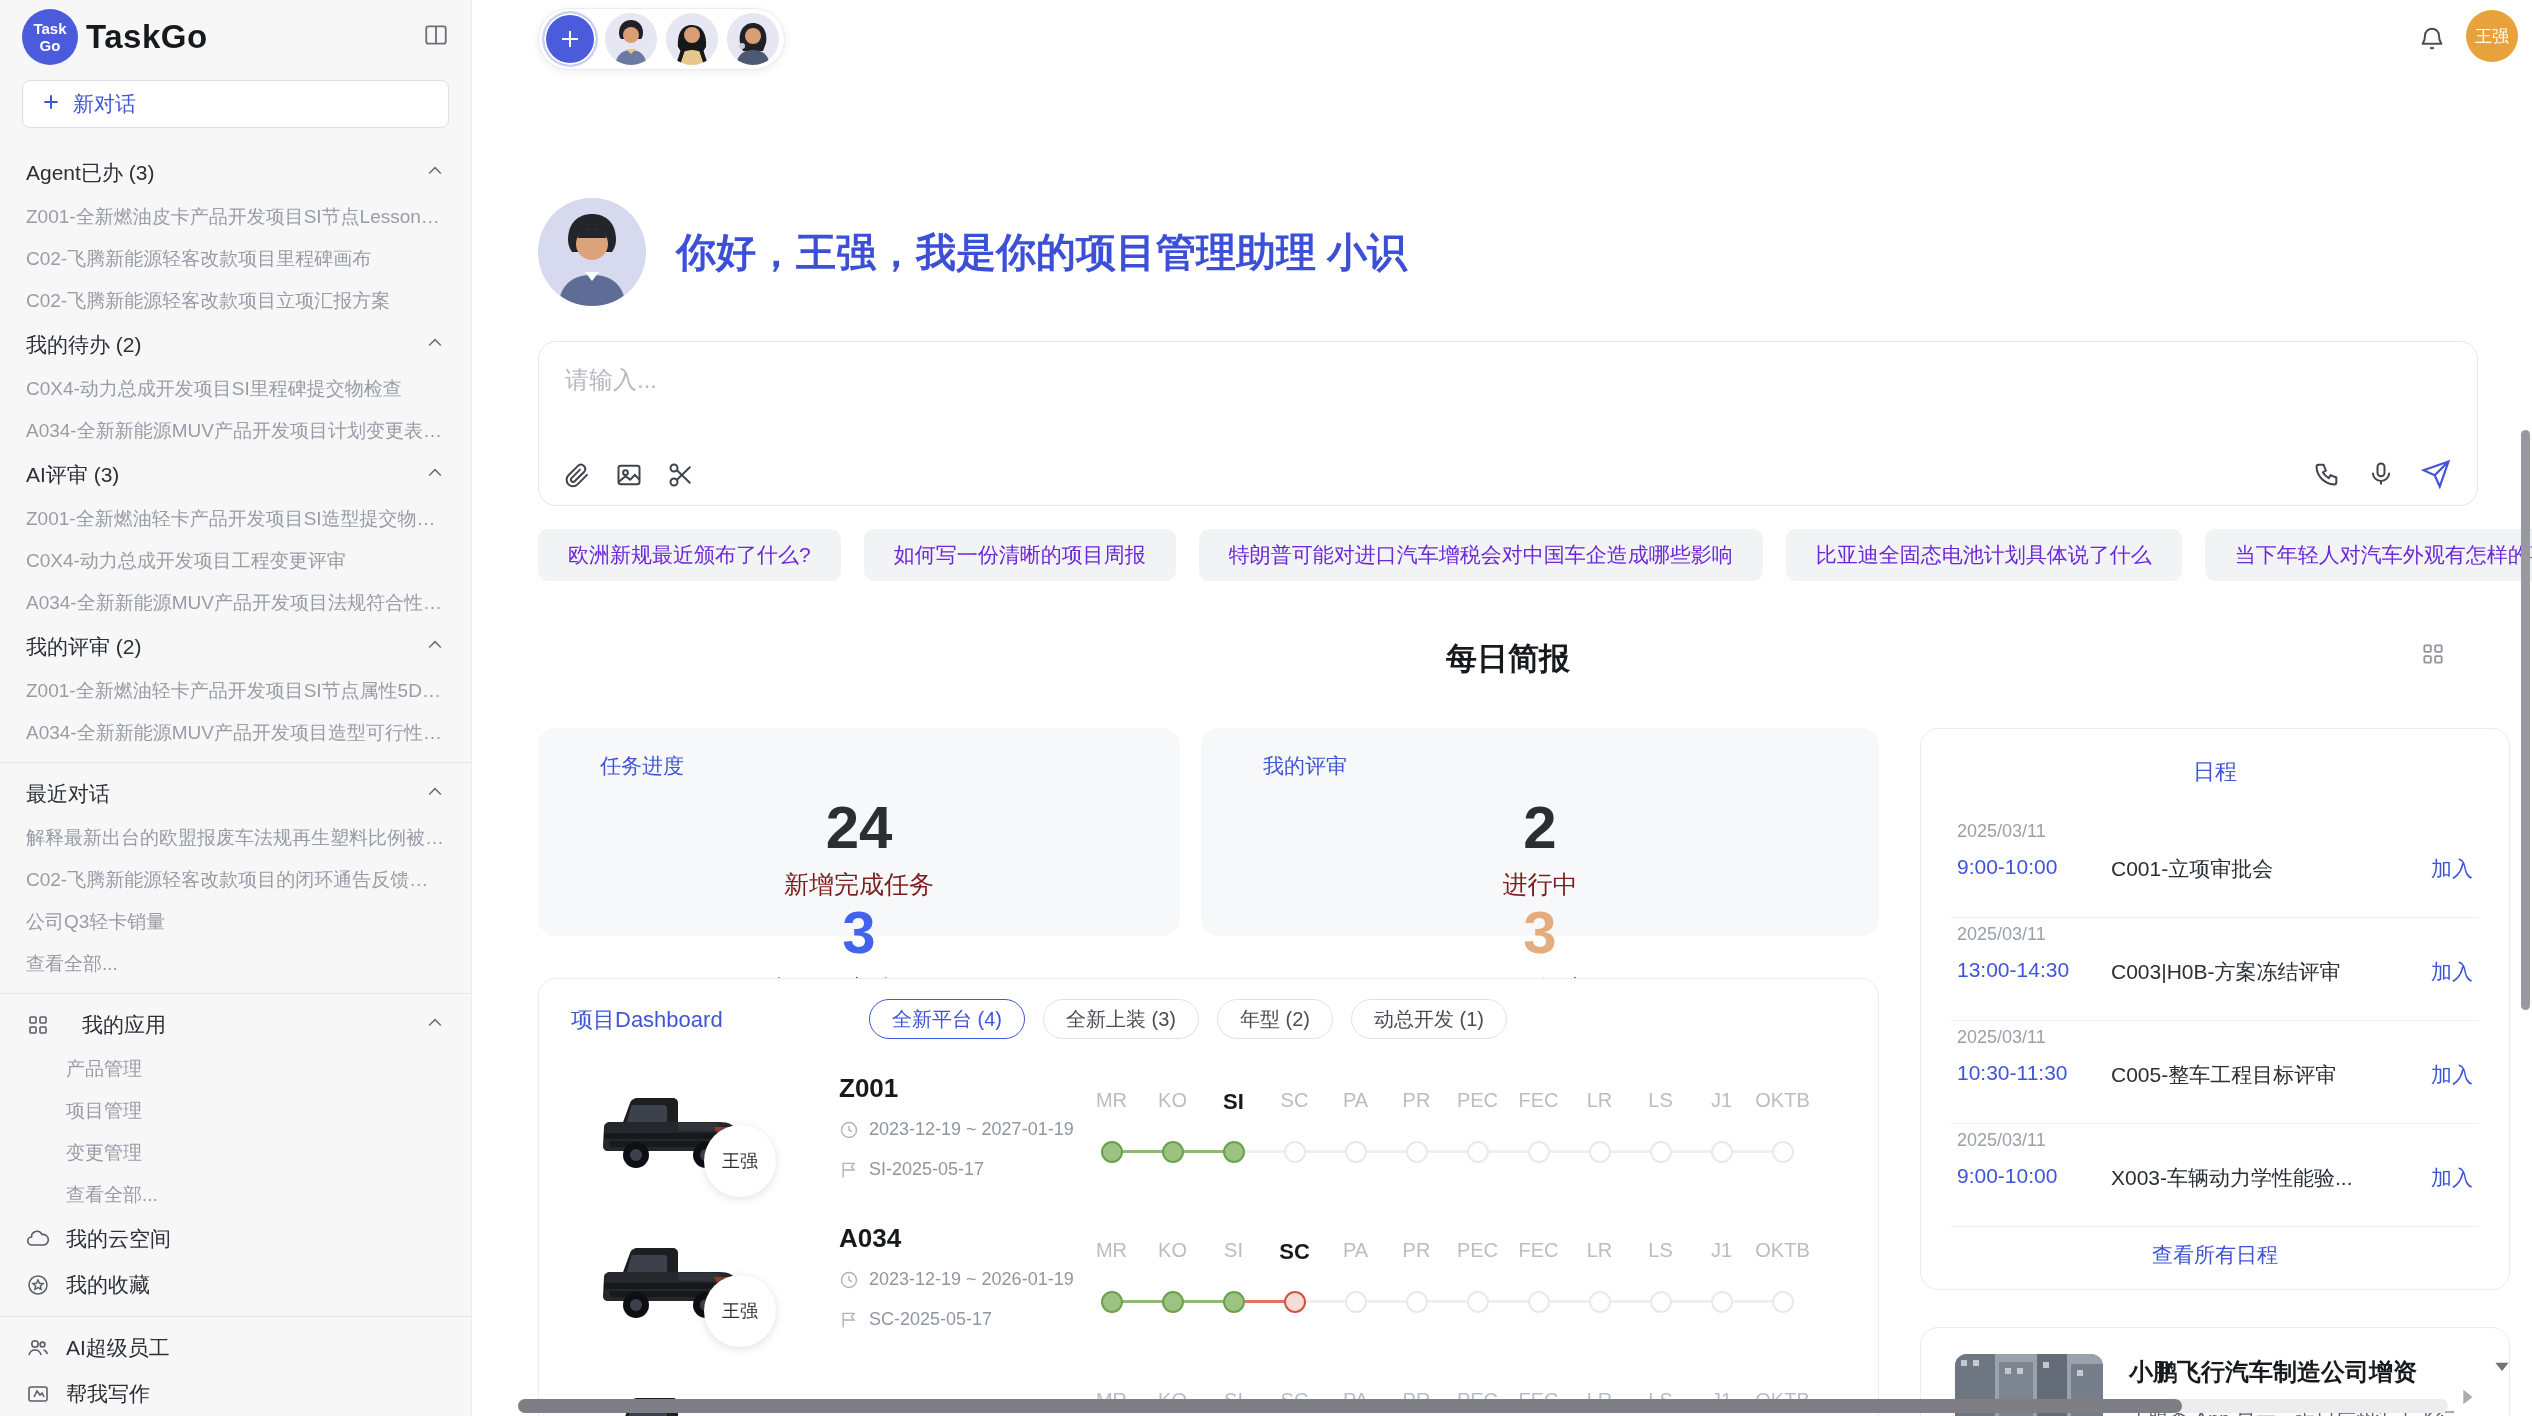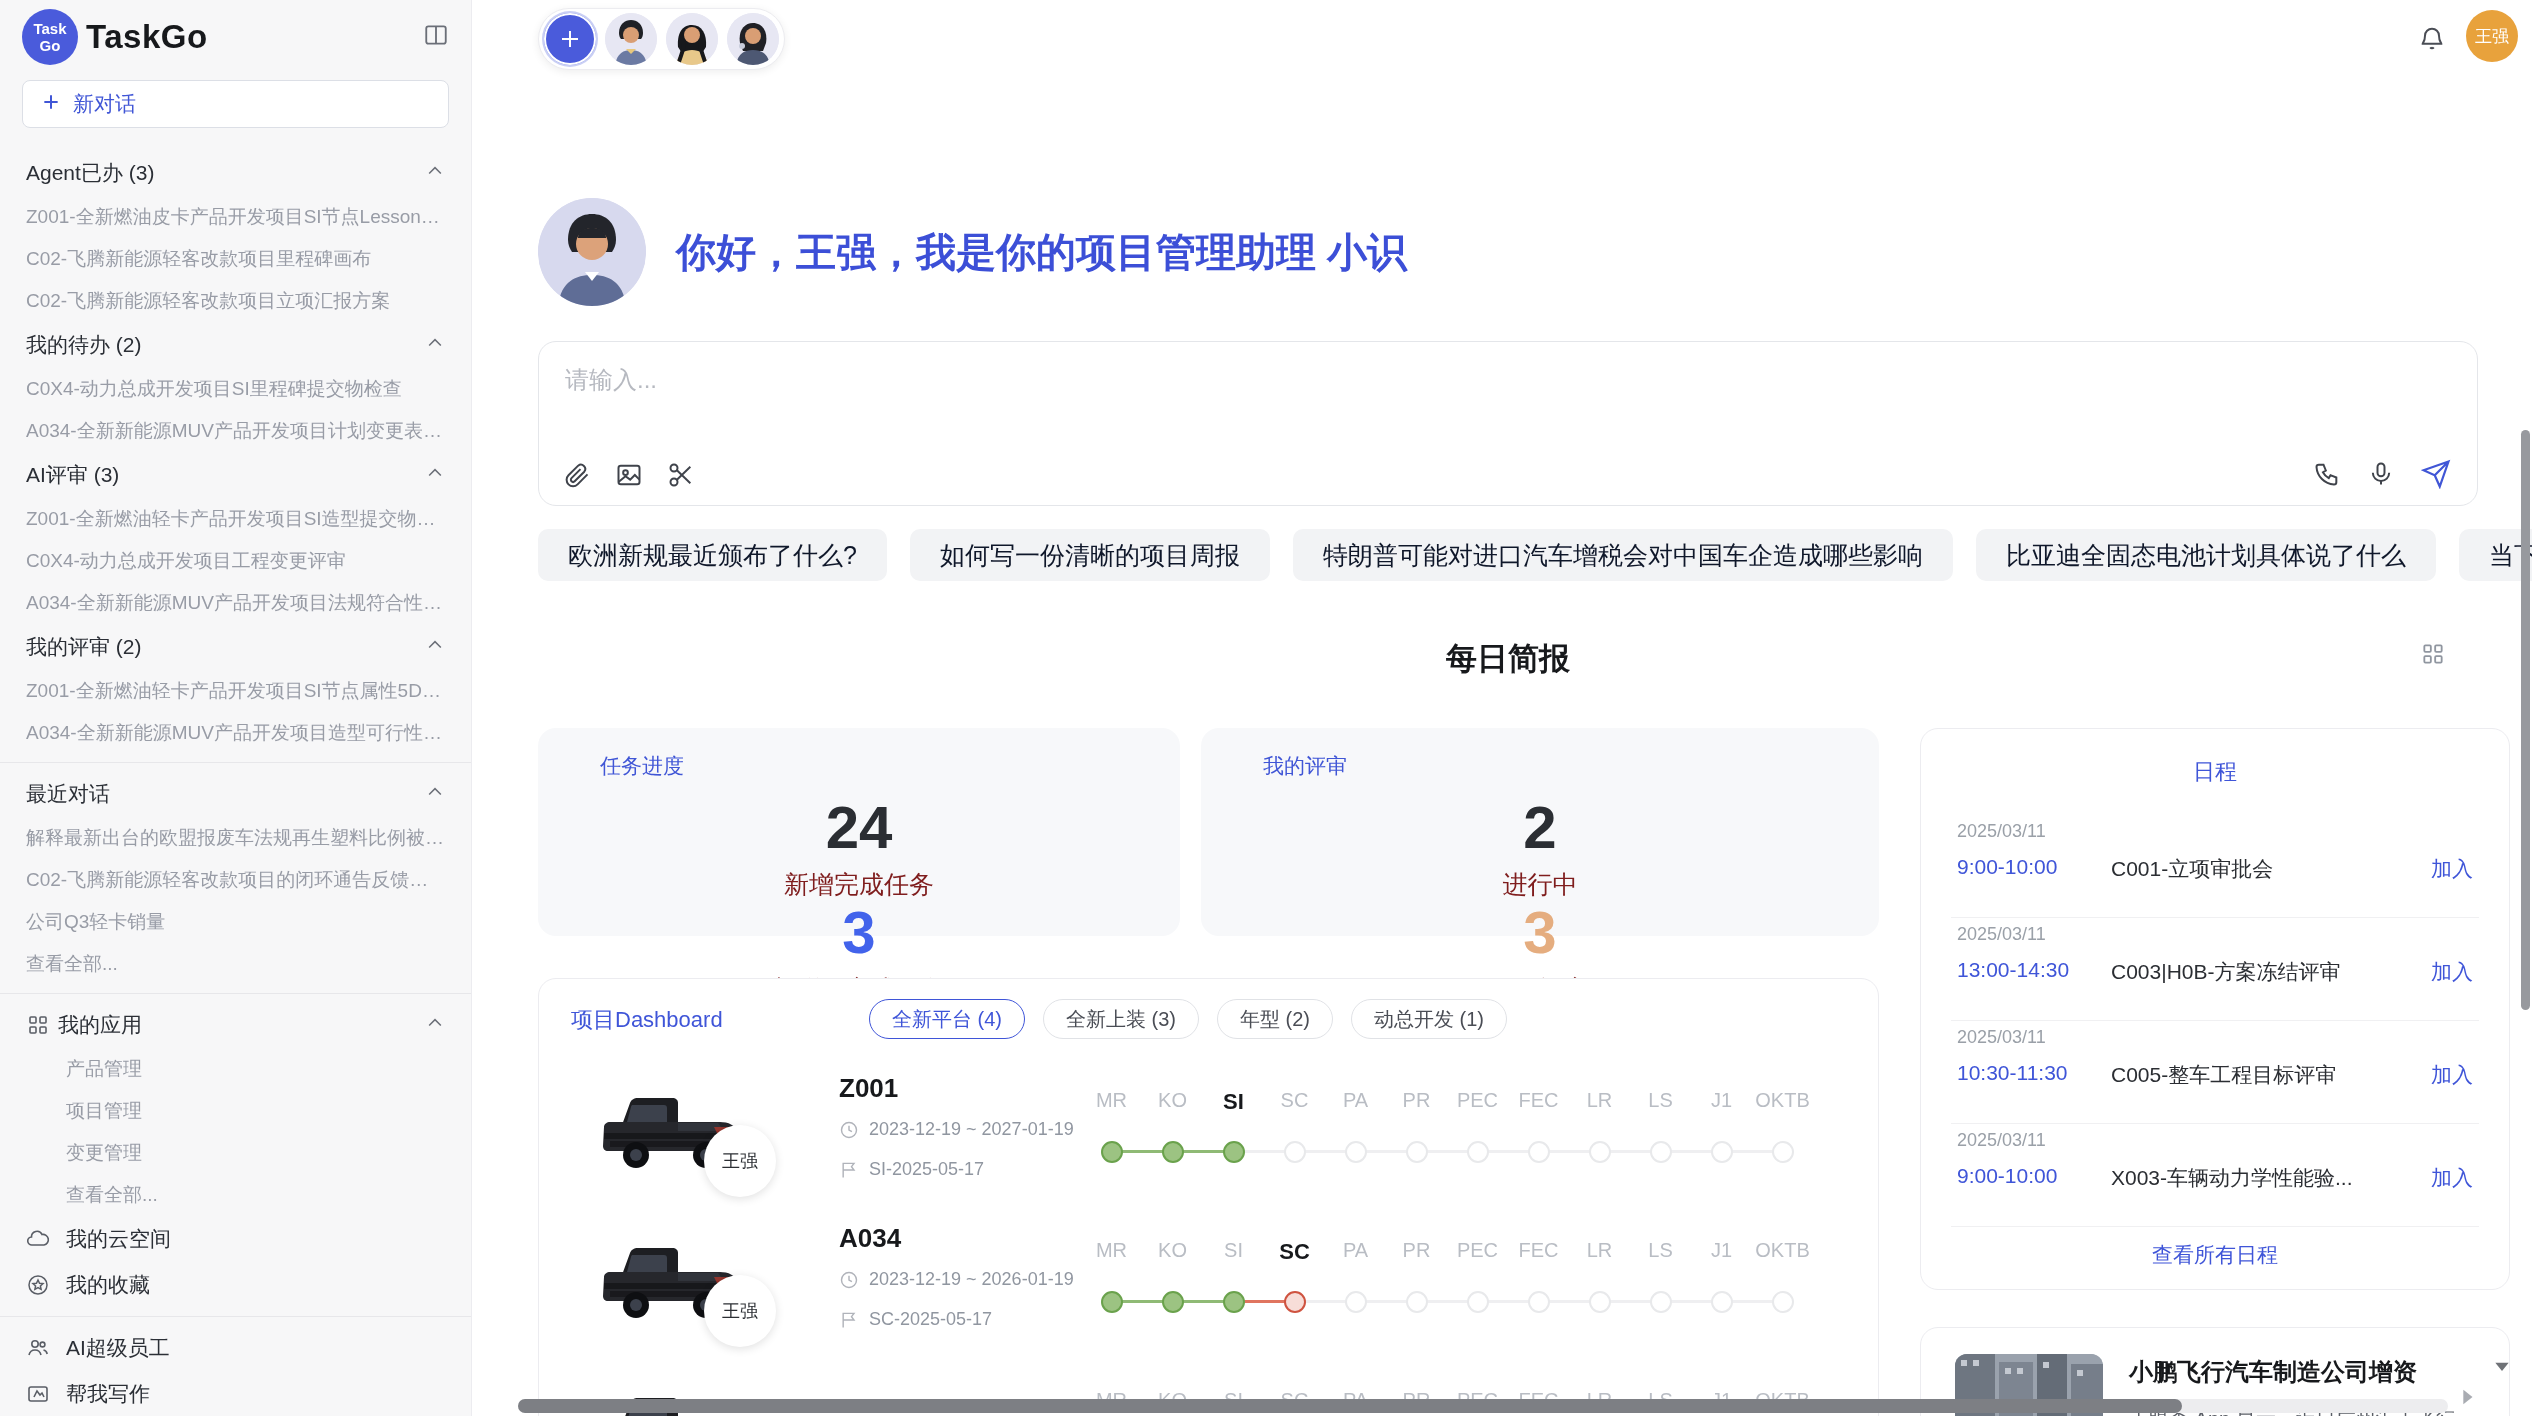--- a/index.html
+++ b/index.html
@@ -56,21 +56,21 @@
     font-family:"Liberation Sans",sans-serif; background:transparent; }
   .input-card textarea::placeholder { color:#b6b9c0; }
   .in-icons-l { position:absolute; left:24px; bottom:16px; display:flex; gap:24px; color:#3f434b; }
   .in-icons-r { position:absolute; right:26px; bottom:16px; display:flex; gap:26px; color:#3f434b; align-items:center;}
   .in-icons-l .ic, .in-icons-r .ic { cursor:pointer; display:flex; }
   .send-ic { color:#4056d6; }
 
   
   .chips { left:538px; top:529px; display:flex; gap:23px; }
   .chip { height:52px; background:#f2f3f5; border-radius:10px; display:flex; align-items:center;
-    padding:0 30px; font-size:25px; color:#0f172a; white-space:nowrap; cursor:pointer; }
+    padding:0 30px; font-size:21px; color:#6d28d9; white-space:nowrap; cursor:pointer; }
 
   
   .brief-title { left:538px; top:638px; width:1940px; text-align:center; font-size:31px;
     font-weight:bold; color:#17191c; }
   .brief-grid-ic { left:2420px; top:641px; color:#9096a0; cursor:pointer; }
 
   .stat-card { top:728px; height:208px; background:#f7f8fa; border-radius:18px; }
   .stat-card .t { position:absolute; left:28px; top:24px; font-size:21px; color:#4056d6;margin-left:34px; }
   .stat-cols { position:absolute; left:0; right:0; top:68px; display:flex;flex-direction:column; }
   .stat-col { flex:1; text-align:center; }
@@ -214,21 +214,21 @@
   <div id="sb-apps">
       <div class="sb-group-header">
         <span class="ic">
           <svg width="24" height="24" viewBox="0 0 24 24" fill="none" stroke="currentColor" stroke-width="1.6">
             <rect x="4" y="4" width="6" height="6" rx="1"></rect>
             <rect x="14" y="4" width="6" height="6" rx="1"></rect>
             <rect x="4" y="14" width="6" height="6" rx="1"></rect>
             <rect x="14" y="14" width="6" height="6" rx="1"></rect>
           </svg>
         </span>
-        <span style="margin-left: 8px;">我的应用</span>
+        <span style="margin-left: 32px;">我的应用</span>
         <span class="chev"><svg width="20" height="20" viewBox="0 0 24 24" fill="none" stroke="currentColor" stroke-width="1.8">
             <polyline points="5,15 12,8 19,15"></polyline>
           </svg></span>
       </div>
       <div class="sb-item sb-sub">产品管理</div>
       <div class="sb-item sb-sub">项目管理</div>
       <div class="sb-item sb-sub">变更管理</div>
       <div class="sb-item sb-sub">查看全部...</div>
     </div>
   <div id="sb-links">

